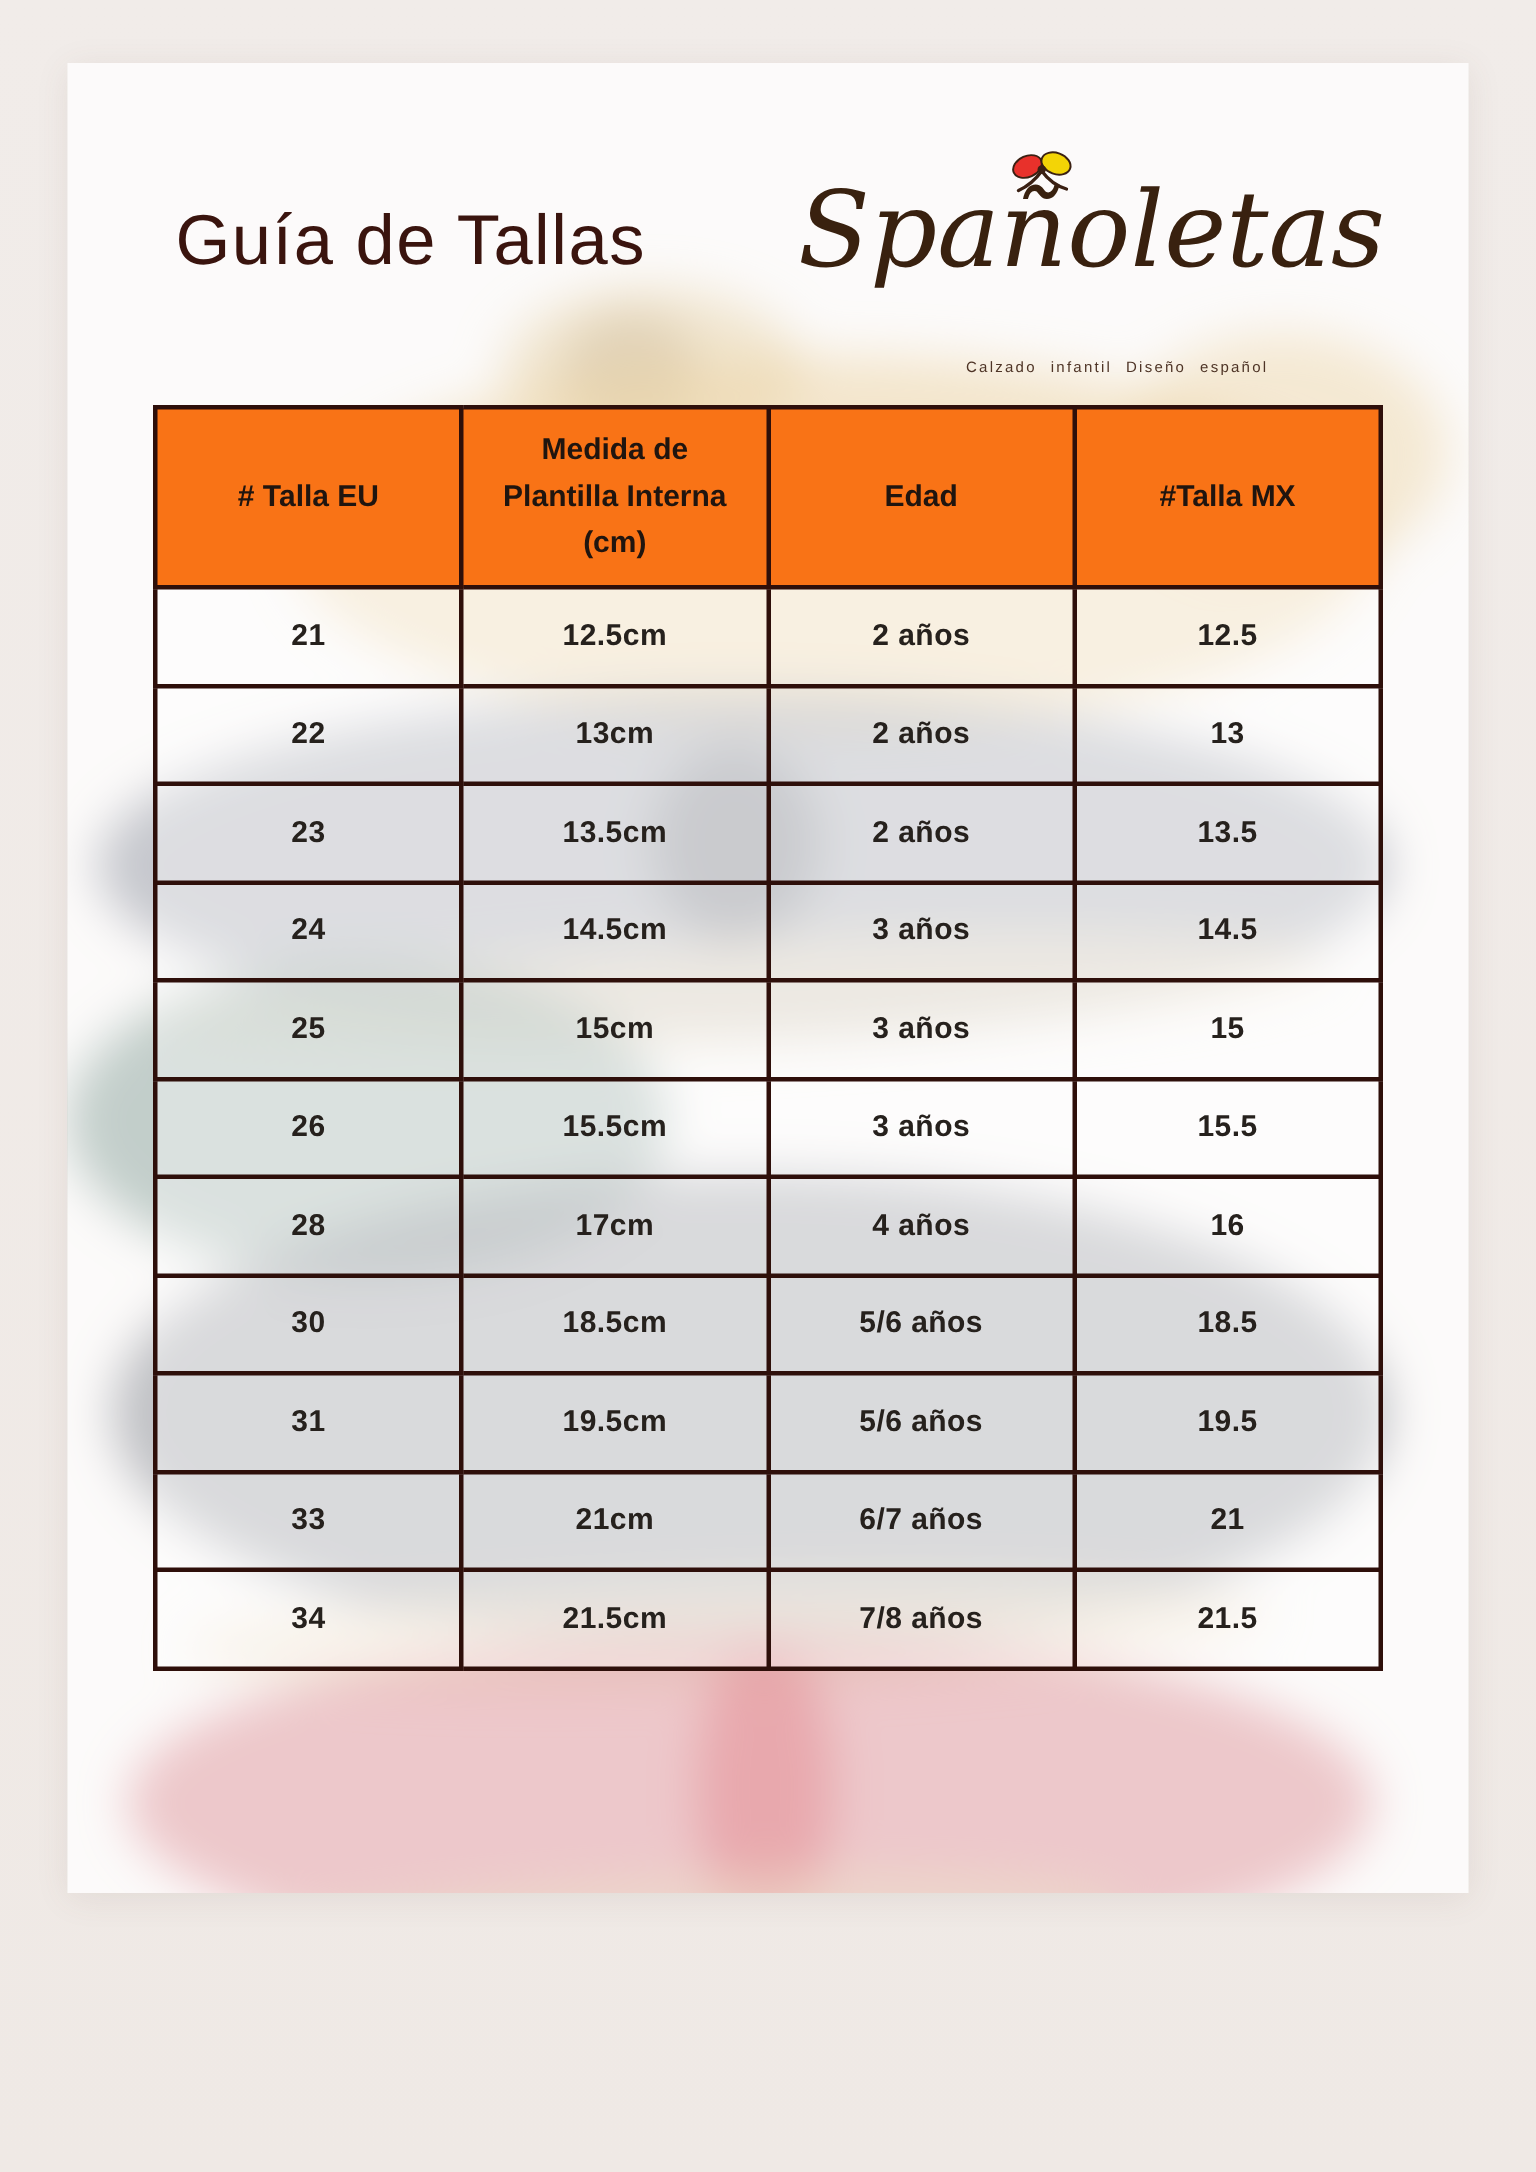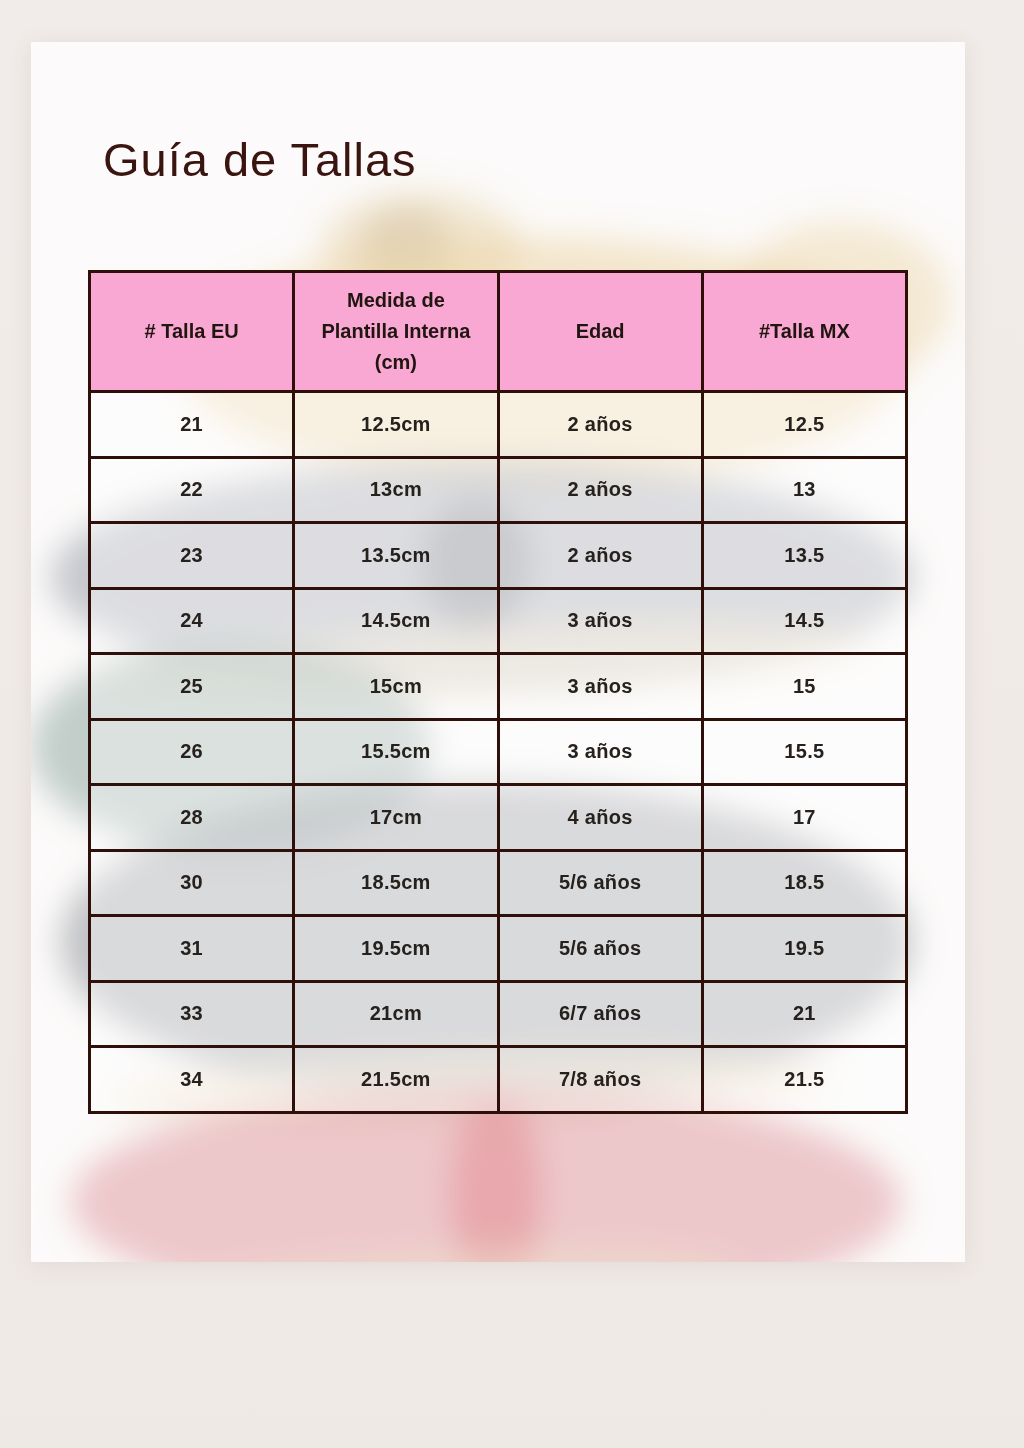--- a/index.html
+++ b/index.html
@@ -12,21 +12,21 @@
     font-family: "Liberation Sans", sans-serif;
   }
   .outer {
     position: relative;
     width: 1024px;
     height: 1448px;
     background: linear-gradient(180deg, #f1ece9 0%, #efe9e5 100%);
   }
   .card {
     position: absolute;
-    left: 31px;
+    left: 45px;
     top: 42px;
     width: 934px;
     height: 1220px;
     background: #fcfbfa;
     box-shadow: 0 3px 22px rgba(110, 80, 70, 0.10);
     overflow: hidden;
   }
 
   
   .photo {
@@ -113,21 +113,21 @@
     border-collapse: collapse;
     table-layout: fixed;
   }
   .size-table th, .size-table td {
     border: 3px solid #2e0f0a;
     text-align: center;
     vertical-align: middle;
     padding: 0 6px;
   }
   .size-table th {
-    background: #f9a8d4;
+    background: #f97316;
     height: 117px;
     font-size: 20px;
     font-weight: 600;
     color: #20150f;
     line-height: 1.55;
     white-space: pre-line;
   }
   .size-table td {
     height: 62.5px;
     font-size: 20px;
@@ -155,20 +155,31 @@
       <div class="sh-darknavy"></div>
       <div class="sh-sole2"></div>
       <div class="sh-red"></div>
       <div class="sh-red-buckle"></div>
       <div class="sh-sole3"></div>
     </div>
     <div class="veil"></div>
 
     <h1 class="title">Guía de Tallas</h1>
 
+    <div class="logo">
+      <span class="logo-text">Spañoletas</span>
+      <svg class="bow" width="50" height="42" viewBox="0 0 50 42">
+        <ellipse cx="15" cy="13" rx="10" ry="7" transform="rotate(-24 15 13)" fill="#e8312b" stroke="#3a2013" stroke-width="1.3"></ellipse>
+        <ellipse cx="34" cy="11" rx="10" ry="7" transform="rotate(20 34 11)" fill="#f3d406" stroke="#3a2013" stroke-width="1.3"></ellipse>
+        <circle cx="24.5" cy="15" r="2.8" fill="#3a2013"></circle>
+        <path d="M24.5 16 Q 18 25 9 29" stroke="#3a2013" stroke-width="2.2" fill="none" stroke-linecap="round"></path>
+        <path d="M24.5 16 Q 31 25 41 28" stroke="#3a2013" stroke-width="2.2" fill="none" stroke-linecap="round"></path>
+      </svg>
+      <div class="tagline">Calzado infantil  Diseño español</div>
+    </div>
 
     <table class="size-table">
       <thead>
         <tr>
             <th># Talla EU</th>
             <th>Medida de
 Plantilla Interna
 (cm)</th>
             <th>Edad</th>
             <th>#Talla MX</th>
@@ -208,21 +219,21 @@
           <tr>
             <td>26</td>
             <td>15.5cm</td>
             <td>3 años</td>
             <td>15.5</td>
           </tr>
           <tr>
             <td>28</td>
             <td>17cm</td>
             <td>4 años</td>
-            <td>17</td>
+            <td>16</td>
           </tr>
           <tr>
             <td>30</td>
             <td>18.5cm</td>
             <td>5/6 años</td>
             <td>18.5</td>
           </tr>
           <tr>
             <td>31</td>
             <td>19.5cm</td>

